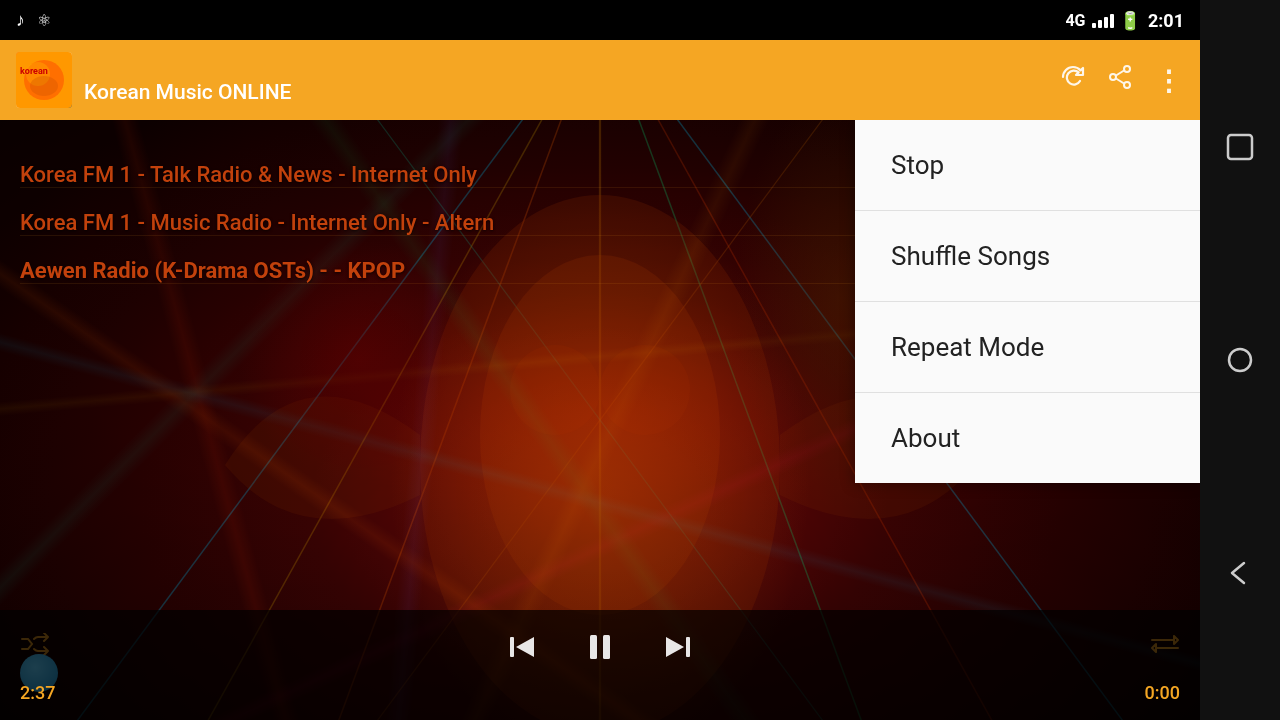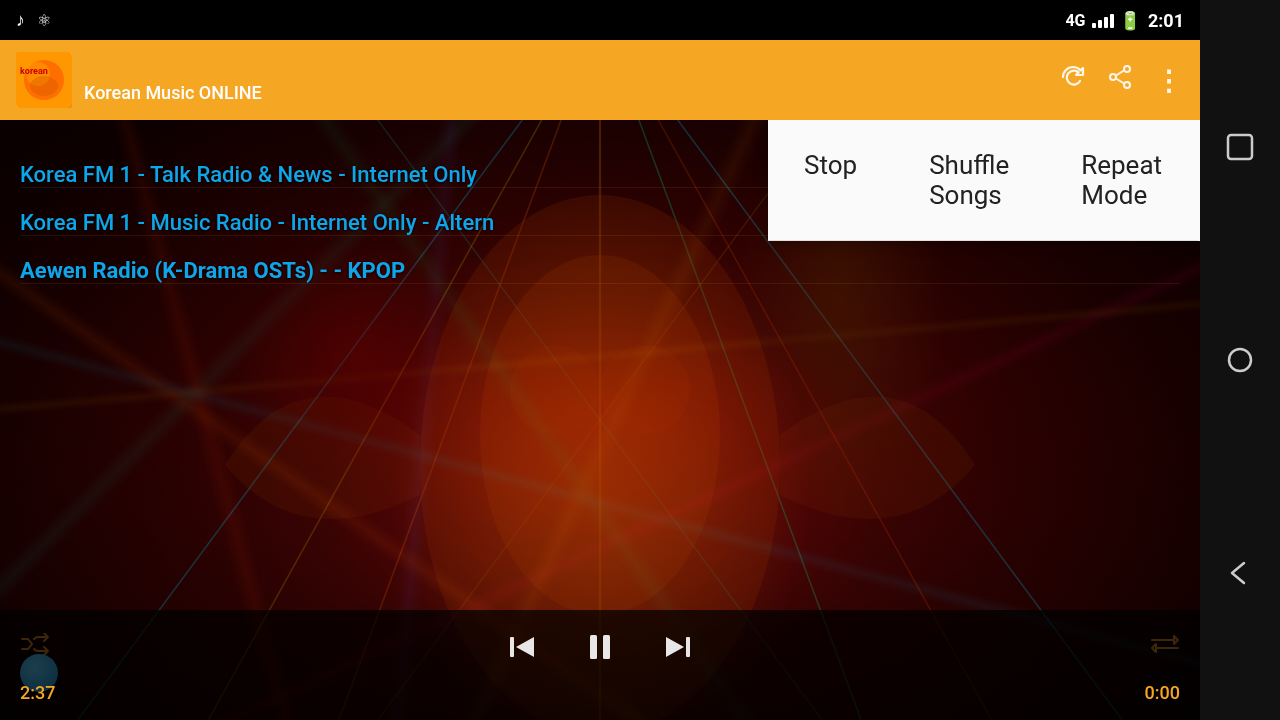--- a/index.html
+++ b/index.html
@@ -95,21 +95,21 @@
       font-size: 10px;
       color: #c00;
       font-weight: bold;
       overflow: hidden;
       flex-shrink: 0;
     }
 
     #app-title {
       flex: 1;
       color: #fff;
-      font-size: 18px;
+      font-size: 21px;
       font-weight: 500;
       margin-top: 24px;
     }
 
     #toolbar-actions {
       display: flex;
       align-items: center;
       gap: 20px;
     }
 
@@ -170,21 +170,21 @@
       right: 0;
       bottom: 110px;
       display: flex;
       flex-direction: column;
       justify-content: flex-start;
       padding: 20px 20px;
       gap: 0;
     }
 
     .song-item {
-      color: #0ea5e9;
+      color: #c2410c;
       font-size: 22px;
       font-weight: 500;
       padding: 22px 0 0 0;
       cursor: pointer;
       text-shadow: 0 1px 3px rgba(0,0,0,0.8);
       border-bottom: 1px solid rgba(245, 166, 35, 0.1);
       white-space: nowrap;
       overflow: hidden;
       text-overflow: ellipsis;
     }
@@ -264,26 +264,26 @@
       border-radius: 50%;
       background: radial-gradient(circle at 40% 35%, #60d0ff, #1a90cc);
       cursor: pointer;
     }
 
     
     #dropdown-menu {
       position: absolute;
       top: 0;
       right: 0;
-      width: 432px;
+      width: 345px;
       background: #f5f5f5;
       box-shadow: -2px 2px 12px rgba(0,0,0,0.3);
       z-index: 100;
       display: flex;
-      flex-direction: row;
+      flex-direction: column;
     }
 
     .menu-item {
       padding: 30px 36px;
       font-size: 26px;
       color: #222;
       cursor: pointer;
       border-bottom: 1px solid #e0e0e0;
       background: #fafafa;
       font-weight: 400;

